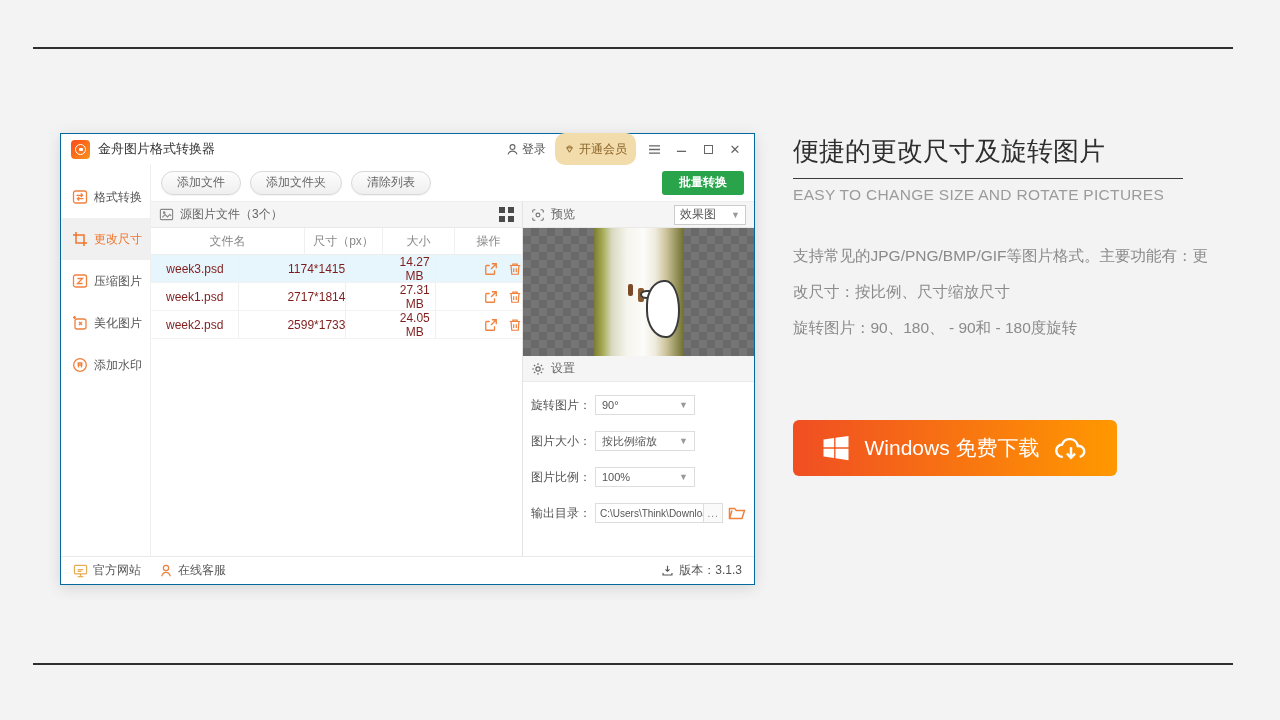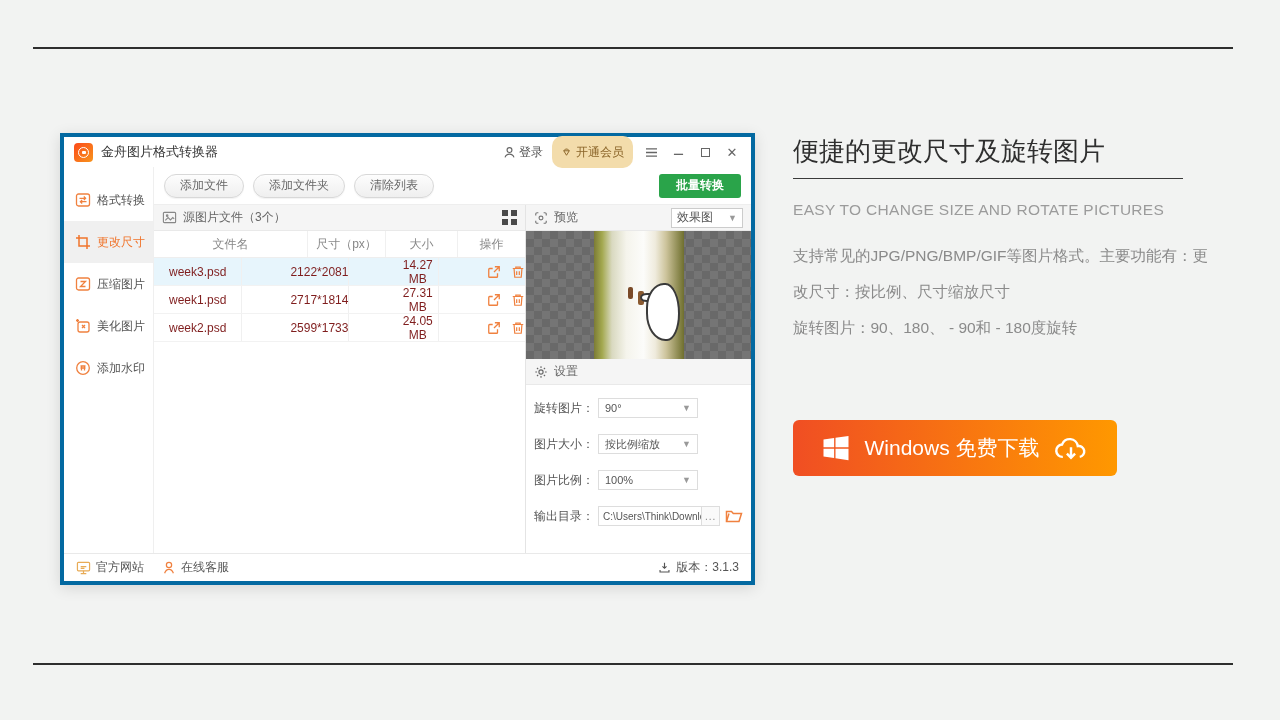--- a/index.html
+++ b/index.html
@@ -4,21 +4,21 @@
 <style>
   * { margin:0; padding:0; box-sizing:border-box; }
   html,body { width:1280px; height:720px; }
   .page { position:relative; width:1280px; height:720px; background:#f2f3f2;
           font-family:"Liberation Sans", sans-serif; overflow:hidden; }
   .rule { position:absolute; left:33px; width:1200px; height:2px; background:#2e2e2e; }
   .rule.top { top:47px; } .rule.bottom { top:663px; }
 
   
   .window { position:absolute; left:60px; top:133px; width:695px; height:452px;
-            background:#fff; border:4px solid #0369a1; box-shadow:0 3px 14px rgba(0,0,0,.12);
+            background:#fff; border:1px solid #0369a1; box-shadow:0 3px 14px rgba(0,0,0,.12);
             display:flex; flex-direction:column; }
   .titlebar { height:30px; flex:none; display:flex; align-items:center; padding:0 10px; }
   .app-icon { width:19px; height:19px; border-radius:4px;
               background:linear-gradient(135deg,#fc4a1a,#f7941d);
               display:flex; align-items:center; justify-content:center; }
   .app-icon .ring { width:11px; height:11px; border:1.5px solid #fff; border-radius:50%;
               display:flex; align-items:center; justify-content:center; }
   .app-icon .dot { width:4px; height:3px; background:#fff; border-radius:1px; }
   .win-title { font-size:13px; color:#333; margin-left:8px; }
   .tb-right { margin-left:auto; display:flex; align-items:center; gap:9px; }
@@ -102,21 +102,21 @@
   .folder-btn { margin-left:5px; display:flex; align-items:center; }
 
   .statusbar { height:28px; flex:none; border-top:1px solid #e9e9e9; display:flex;
                align-items:center; gap:18px; padding:0 12px; font-size:12px; color:#555; }
   .status-item { display:flex; align-items:center; gap:5px; }
   .version { margin-left:auto; display:flex; align-items:center; gap:5px; color:#555; }
 
   
   .marketing { position:absolute; left:793px; top:134px; width:390px; }
   .m-title { font-size:26px; color:#2f2f2f; padding-bottom:9px; border-bottom:1px solid #3a3a3a; }
-  .m-sub { margin-top:22px; font-size:15.5px; color:#9b9b9b; letter-spacing:.3px; }
+  .m-sub { margin-top:7px; font-size:15.5px; color:#9b9b9b; letter-spacing:.3px; }
   .m-para { position:absolute; left:793px; top:238px; width:452px; font-size:15.5px;
             color:#8a8a8a; }
   .m-para div { line-height:36px; }
   .download-btn { position:absolute; left:793px; top:420px; width:324px; height:56px;
             border-radius:6px; background:linear-gradient(90deg,#f04e23,#ff9800);
             display:flex; align-items:center; justify-content:center; gap:13px;
             color:#fff; font-size:21px; cursor:pointer; }
   svg { display:block; }
 </style>
 </head>
@@ -250,21 +250,21 @@
             </div>
             <div class="thead">
               <div class="c name">文件名</div>
               <div class="c dim">尺寸（px）</div>
               <div class="c size">大小</div>
               <div class="c op">操作</div>
             </div>
 
             <div class="trow selected">
               <div class="c name">week3.psd</div>
-              <div class="c dim">2122*2081</div>
+              <div class="c dim">1174*1415</div>
               <div class="c size">14.27 MB</div>
               <div class="c op">
                 <span>
                   <svg width="14" height="14" viewBox="0 0 16 16" fill="none" stroke="#f0813f" stroke-width="1.5">
                     <path d="M12 9.5V13a1 1 0 0 1-1 1H3a1 1 0 0 1-1-1V5a1 1 0 0 1 1-1h3.5"></path>
                       <path d="M9 2h5v5M13.5 2.5 8 8"></path>
                   </svg>
                 </span>
                 <span>
                   <svg width="14" height="14" viewBox="0 0 16 16" fill="none" stroke="#f0813f" stroke-width="1.4">

